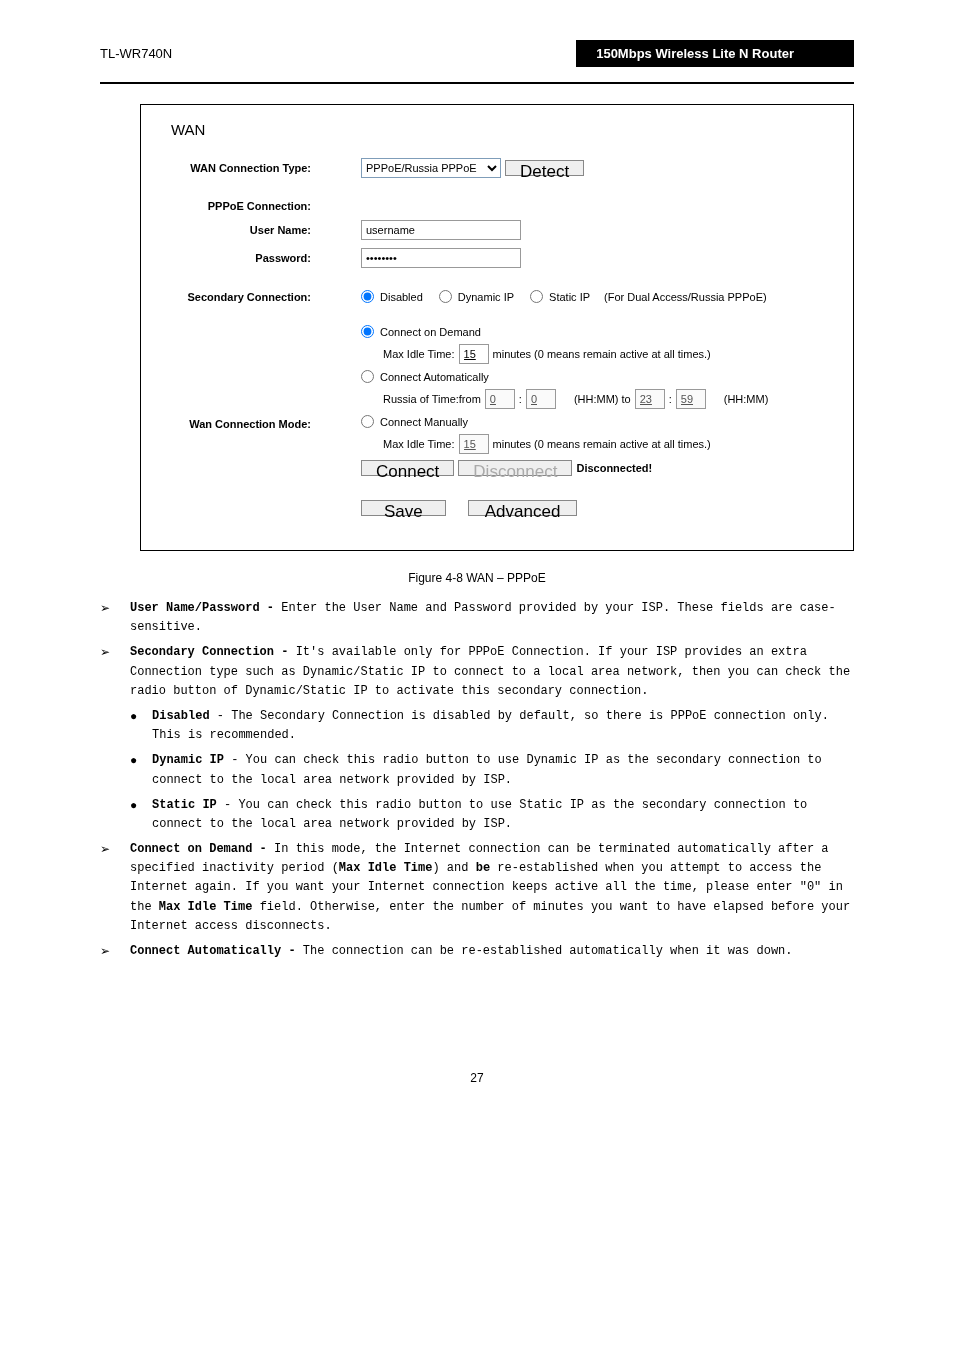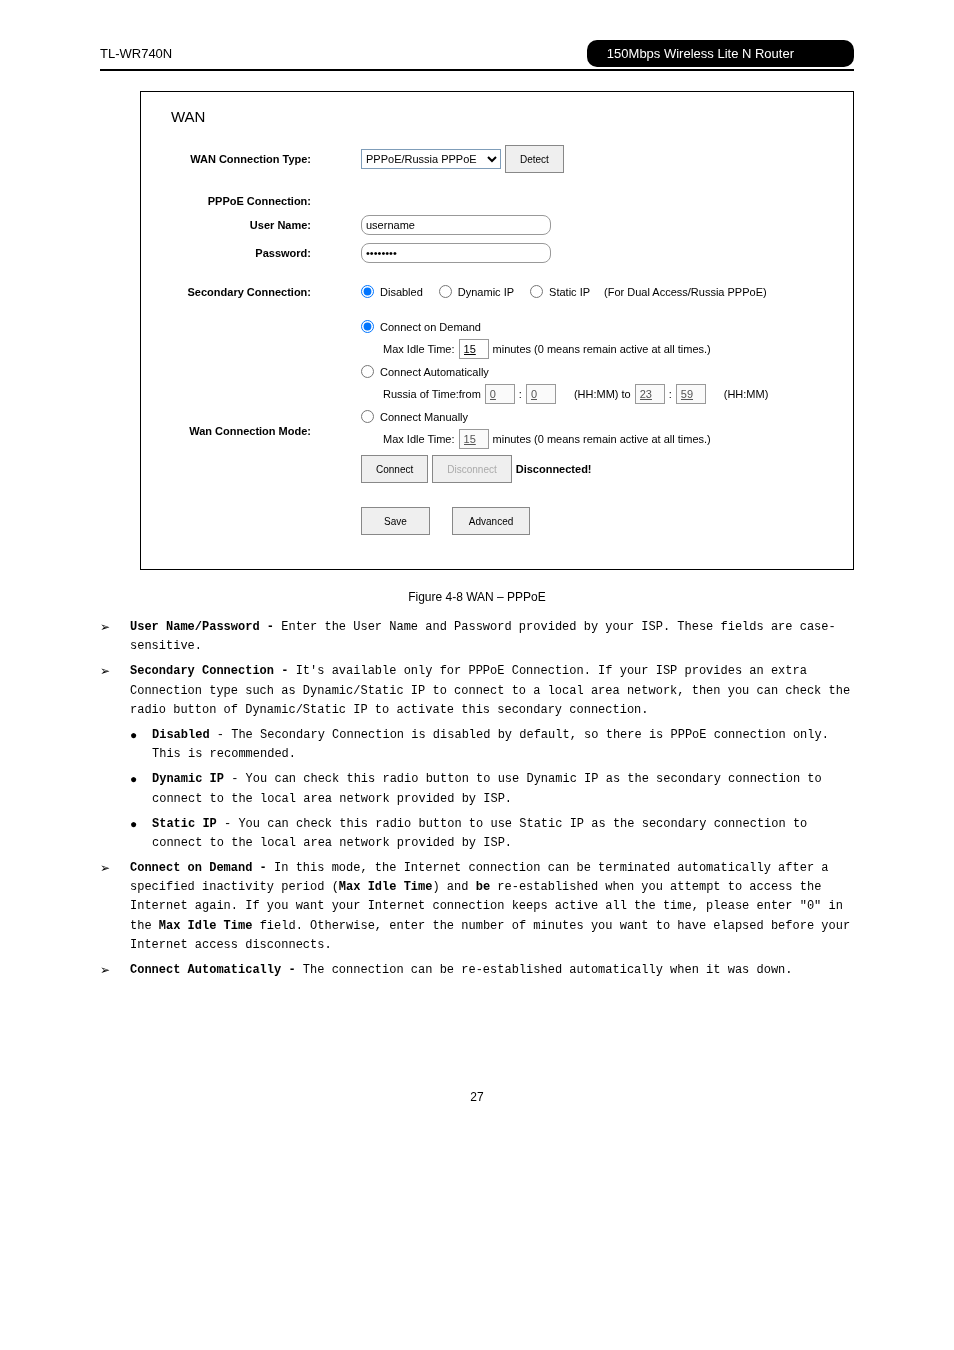--- a/index.html
+++ b/index.html
@@ -14,31 +14,30 @@
   }
   .page {
     width: 954px;
     padding: 40px 100px 60px 100px;
   }
   .header-bar {
     display: flex;
     justify-content: space-between;
     align-items: center;
     border-bottom: 2px solid #000;
-    padding-bottom: 2px;
+    padding-bottom: 15px;
     margin-bottom: 20px;
   }
   .header-left { font-size: 13px; }
   .header-right {
     background: #000;
     color: #fff;
     padding: 6px 60px 6px 20px;
-    font-weight: normal;
+    font-weight: bold;
     font-size: 13px;
-    border-radius: 10px;
   }
   .config-panel {
     border: 1px solid #000;
     padding: 10px 20px 20px 20px;
     margin: 0 0 20px 40px;
     font-size: 12px;
   }
   .panel-title {
     font-weight: normal;
     font-size: 15px;
@@ -64,35 +63,35 @@
     gap: 6px 4px;
     padding-left: 40px;
   }
   select {
     font-size: 11px;
     height: 20px;
     border: 1px solid #7f9db9;
     background: #fff;
   }
   .btn {
-    font-size: 10px;
+    font-size: 17px;
     border: 1px solid #888;
     background: #efefef;
     padding: 1px 14px;
-    height: 28px;
+    height: 16px;
     cursor: pointer;
   }
   .btn:disabled { color: #aaa; }
   input[type=text], input[type=password] {
     border: 1px solid #999;
     height: 20px;
     font-size: 11px;
     padding: 0 4px;
   }
-  .wide-input { width: 190px; border-radius: 8px; }
+  .wide-input { width: 160px; }
   .small-input { width: 30px; text-align:left;text-decoration:underline; }
   .radio-section .value-col {
     display: block;
   }
   .radio-line {
     display: flex;
     align-items: center;
     gap: 4px;
     margin-bottom: 6px;
     flex-wrap: wrap;

